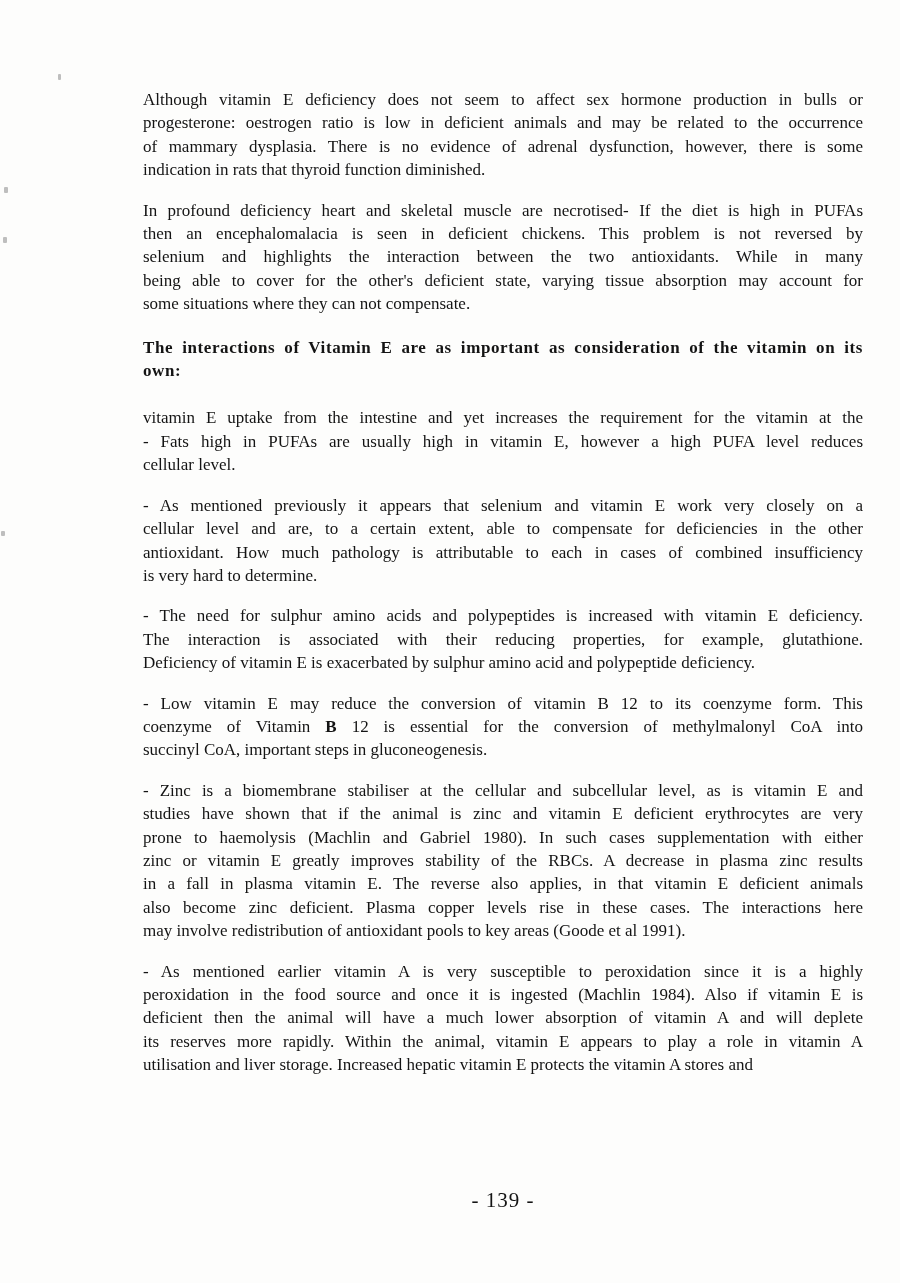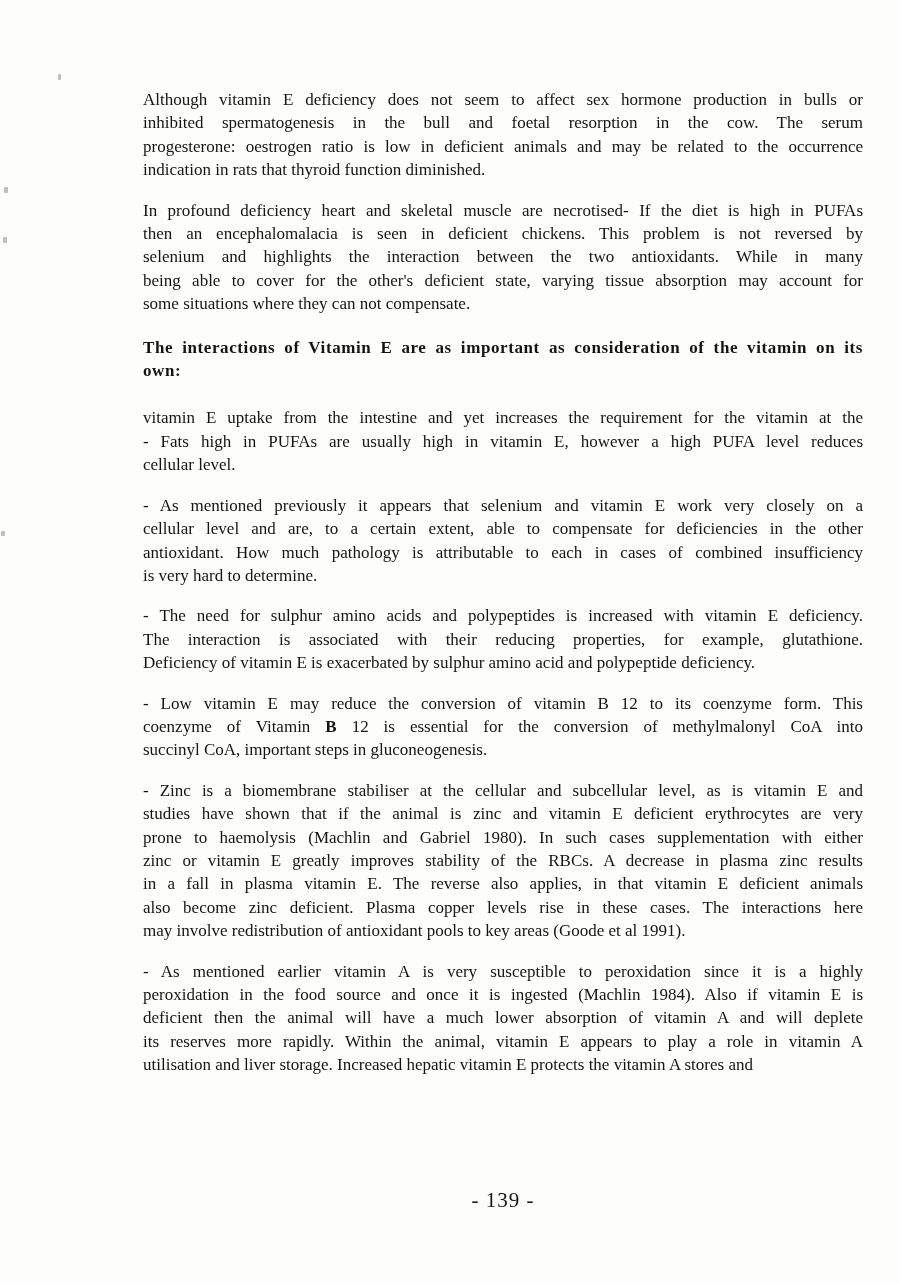--- a/index.html
+++ b/index.html
@@ -70,22 +70,22 @@
 
 <div class="page">
   <div class="speck s1"></div>
   <div class="speck s2"></div>
   <div class="speck s3"></div>
   <div class="speck s4"></div>
 
   <div class="doc-body">
       <div class="block paragraph">
         <div class="line">Although vitamin E deficiency does not seem to affect sex hormone production in bulls or</div>
-        <div class="line">inhibited spermatogenesis in the bull and foetal resorption in the cow. The serum</div>
         <div class="line">progesterone: oestrogen ratio is low in deficient animals and may be related to the occurrence</div>
+        <div class="line">of mammary dysplasia. There is no evidence of adrenal dysfunction, however, there is some</div>
         <div class="line last">indication in rats that thyroid function diminished.</div>
       </div>
       <div class="block paragraph">
         <div class="line">In profound deficiency heart and skeletal muscle are necrotised- If the diet is high in PUFAs</div>
         <div class="line">then an encephalomalacia is seen in deficient chickens. This problem is not reversed by</div>
         <div class="line">selenium and highlights the interaction between the two antioxidants. While in many</div>
         <div class="line">being able to cover for the other's deficient state, varying tissue absorption may account for</div>
         <div class="line last">some situations where they can not compensate.</div>
       </div>
       <div class="block heading">

